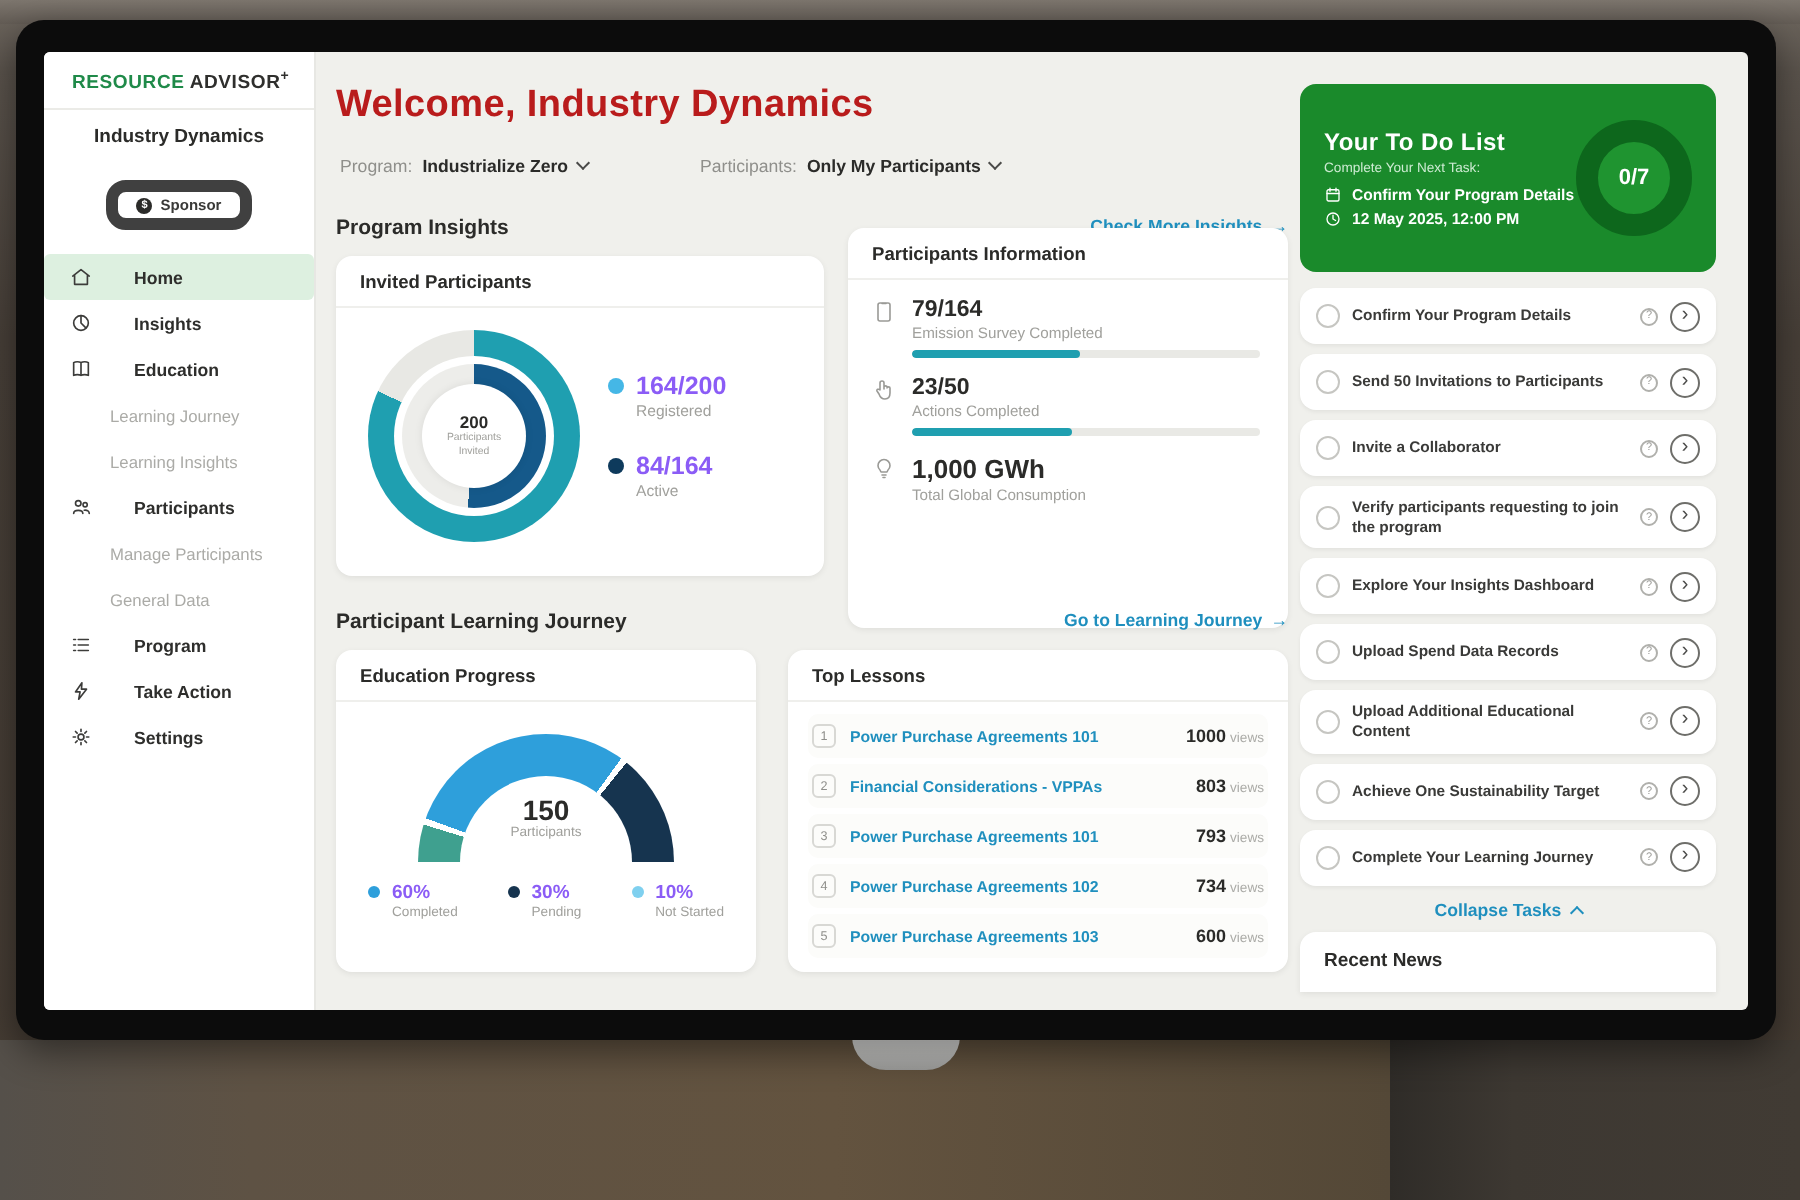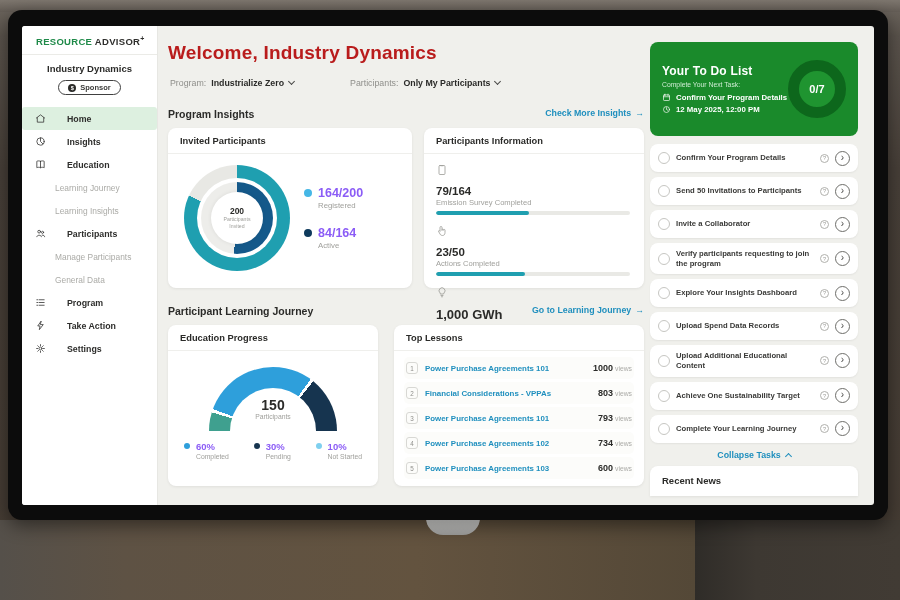--- a/index.html
+++ b/index.html
@@ -24,22 +24,22 @@
             background:#f0f0ec; border-radius:3px; overflow:hidden; }
 
   
   .sidebar { position:absolute; left:0; top:0; width:136px; height:479px; background:#ffffff;
              border-right:1px solid #e7e7e3; }
   .brand { padding:9px 0 7px 14px; font-size:9.5px; font-weight:bold; letter-spacing:.3px;
            border-bottom:1px solid #ebebe7; }
   .brand .g { color:#1f8a49; } .brand .d { color:#2f2f2d; } .brand sup{ font-size:7px; }
   .profile { text-align:center; padding:8px 0 10px; }
   .profile-name { font-size:9.5px; font-weight:bold; color:#2b2b29; }
-  .sponsor-pill { display:inline-flex; align-items:center; gap:4px; margin-top:6px;
-                  border:1px solid #404040; border-radius:10px; padding:2px 9px; font-size:7.5px;
+  .sponsor-pill { display:inline-flex; align-items:center; gap:4px; margin-top:16px;
+                  border:6px solid #404040; border-radius:10px; padding:2px 9px; font-size:7.5px;
                   color:#3a3a38; font-weight:bold; background:#fff; cursor:pointer; }
   .sponsor-dot { width:8px; height:8px; border-radius:50%; background:#2b2b29; color:#fff;
                  font-size:5.5px; display:flex; align-items:center; justify-content:center; }
   .nav { margin-top:2px; }
   .nav-item { display:flex; align-items:center; gap:21px; height:23px; padding-left:13px;
               font-size:8.8px; font-weight:bold; color:#2e2e2c; cursor:pointer; }
   .nav-item.active { background:#ddf0e0; border-radius:3px; }
   .nav-item.sub { padding-left:33px; font-weight:normal; color:#ababa7; font-size:8.4px; }
   .nav-item svg { flex:0 0 auto; }
 
@@ -74,21 +74,21 @@
   .hole-value { font-size:8.5px; font-weight:bold; color:#2b2b29; }
   .hole-label { font-size:5.2px; color:#a0a09c; width:40px; line-height:1.3; }
   .legend-col { display:flex; flex-direction:column; gap:16px; }
   .legend-item { display:flex; align-items:flex-start; gap:6px; }
   .dot { width:8px; height:8px; border-radius:50%; margin-top:3px; }
   .legend-value { font-size:12.5px; font-weight:bold; color:#8b5cf6; }
   .legend-label { font-size:7.8px; color:#a0a09c; margin-top:1px; }
 
   
   .stat-list { padding:9px 14px 0 12px; }
-  .stat-row { display:flex; gap:8px; margin-bottom:9px;flex-direction:column; }
+  .stat-row { display:flex; gap:8px; margin-bottom:9px; }
   .stat-body { flex:1; }
   .stat-value { font-size:11.5px; font-weight:bold; color:#2b2b29; }
   .stat-value.big { font-size:13px; }
   .stat-label { font-size:7.6px; color:#a0a09c; margin:1px 0 4px; }
   .pbar { height:4px; border-radius:2px; background:#e9e9e5; overflow:hidden; }
   .pbar-fill { height:100%; border-radius:2px; background:#1f9fb0; }
 
   
   .gauge-wrap { position:relative; width:128px; height:64px; margin:16px auto 0; overflow:hidden; }
   .gauge { position:absolute; left:0; top:0; width:128px; height:128px; border-radius:50%;
@@ -277,21 +277,21 @@
             <span class="dot" style="background: rgb(14, 58, 92);"></span>
             <span>
               <div class="legend-value">84/164</div>
               <div class="legend-label">Active</div>
             </span>
           </div>
         </div>
       </div>
     </div>
 
-    <div class="card" style="left:256px; top:102px; width:220px; height:160px;">
+    <div class="card" style="left:256px; top:88px; width:220px; height:200px;">
       <div class="card-title">Participants Information</div>
       <div class="stat-list">
         <div class="stat-row">
           <svg class="icon-gray" width="12" height="14" viewBox="0 0 24 24">
                 <rect x="6" y="3" width="12" height="18" rx="2"></rect>
                 <path d="M10 3.5 H14"></path>
               </svg>
           <div class="stat-body">
             <div class="stat-value">79/164</div>
             <div class="stat-label">Emission Survey Completed</div>

